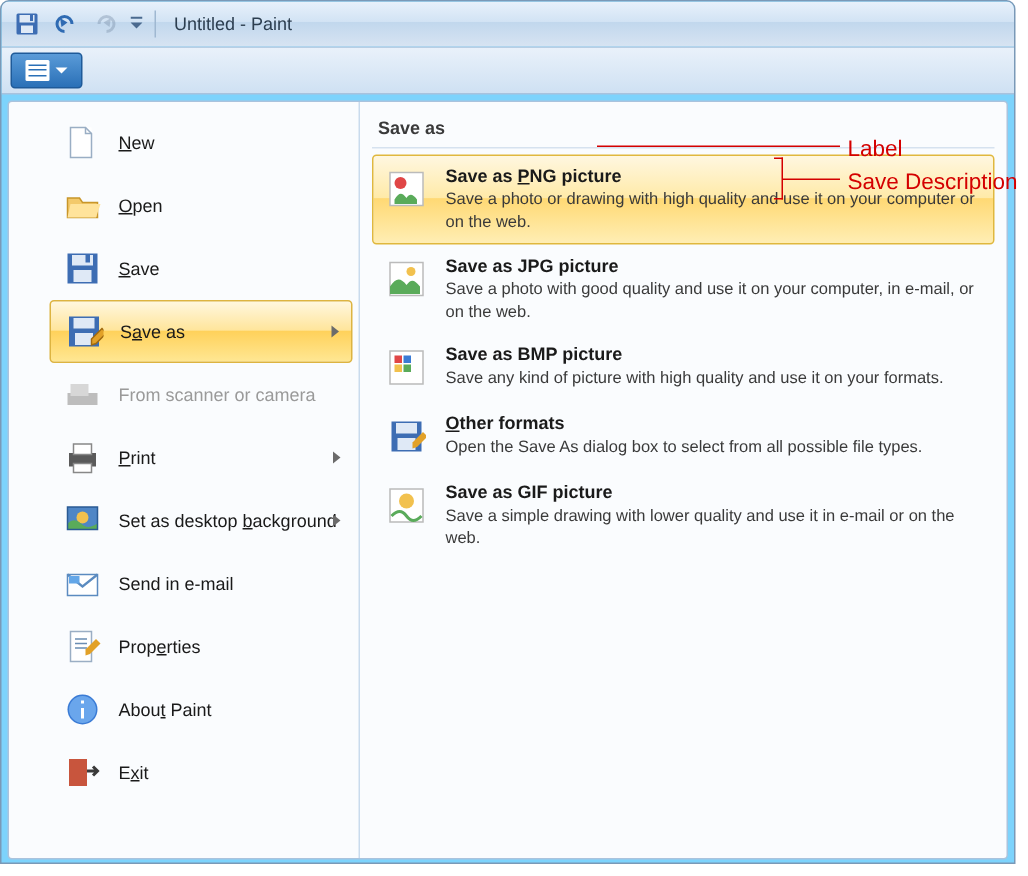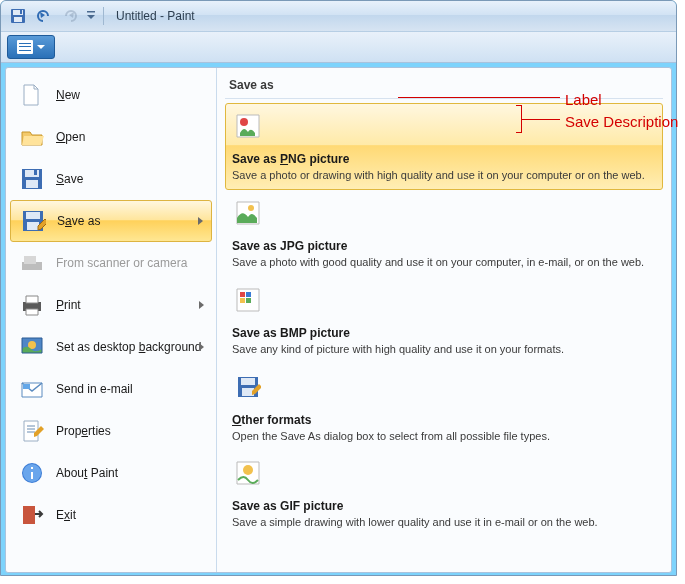--- a/index.html
+++ b/index.html
@@ -9,31 +9,31 @@
     .qat { display: flex; align-items: center; gap: 4px; }
     .qat-icon { width: 22px; height: 22px; display: flex; align-items: center; justify-content: center; border-radius: 3px; }
     .qat-sep { width: 1px; height: 18px; background: #9fb8d1; margin: 0 2px; }
     .title { margin-left: 10px; color: #2c3e50; font-size: 12px; }
     .ribbon-strip { height: 32px; background: linear-gradient(to bottom, #e9f1fa, #cfe1f3); border-top: 1px solid #b7cee4; border-bottom: 1px solid #a8c2dd; padding: 3px 6px; }
     .app-button { width: 48px; height: 24px; background: linear-gradient(to bottom, #5a9bd8, #2a70b7); border: 1px solid #1e5a99; border-radius: 3px; display: flex; align-items: center; justify-content: center; gap: 4px; }
     .app-button-inner { width: 16px; height: 14px; background: #fff; border-radius: 1px; display:flex; flex-direction:column; justify-content:space-around; padding:2px; }
     .app-button-inner span { height:1px; background:#2a70b7; }
     .app-chev { width: 0; height: 0; border-left: 4px solid transparent; border-right: 4px solid transparent; border-top: 4px solid #fff; }
     .panel { display: flex; margin: 4px; background: #fafcfe; border: 1px solid #aac3dd; border-radius: 3px; height: 506px; }
-    .leftcol { width: 211px; border-right: 1px solid #c9dbed; padding: 6px 4px; }
+    .leftcol { width: 211px; border-right: 1px solid #c9dbed; padding: 6px 4px; margin-left: 23px; }
     .rightcol { flex: 1; padding: 6px 8px; }
     .menu-item { display: flex; align-items: center; height: 42px; padding: 0 8px; gap: 10px; border-radius: 3px; position: relative; }
     .menu-item.hovered { background: linear-gradient(to bottom, #fff7df, #ffe59b 48%, #ffd15a 49%, #ffe793); border: 1px solid #ddb441; }
     .menu-item.disabled { color: #9a9a9a; }
     .menu-item .icon-slot { width: 28px; height: 28px; display:flex; align-items:center; justify-content:center; }
     .menu-item .lbl { font-size: 12px; color: #1a1a1a; }
     .menu-item.disabled .lbl { color: #9a9a9a; }
     .menu-item .arrow { position:absolute; right:8px; width:0; height:0; border-left:5px solid #6b6b6b; border-top:4px solid transparent; border-bottom:4px solid transparent; }
     .section-header { font-size: 12px; font-weight: bold; color: #3a3a3a; padding: 4px 4px 6px 4px; border-bottom: 1px solid #d6e2ef; margin-bottom: 4px; }
-    .opt { display: flex; gap: 10px; padding: 6px; border-radius: 3px; border: 1px solid transparent; flex-direction: column; }
+    .opt { display: flex; gap: 10px; padding: 6px; border-radius: 3px; border: 1px solid transparent; }
     .opt.highlight { background: linear-gradient(to bottom, #fff7e0, #ffeaa8 48%, #ffd974 49%, #ffeeb4); border: 1px solid #e0b83e; position: relative; }
     .opt .icon-slot { width: 32px; height: 32px; flex-shrink: 0; display:flex; align-items:center; justify-content:center; }
     .opt-body { flex: 1; }
     .opt-title { font-size: 12px; font-weight: bold; color: #1a1a1a; }
     .opt-desc { font-size: 11px; color: #3a3a3a; line-height: 1.35; margin-top: 2px; }
     .und { text-decoration: underline; }
     
     .callout { position: absolute; font-size: 15px; color: #d40000; }
     .callout-line { position: absolute; background: #d40000; height: 1px; }
     .callout-brk { position:absolute; border: 1px solid #d40000; border-left: none; width: 6px; }

